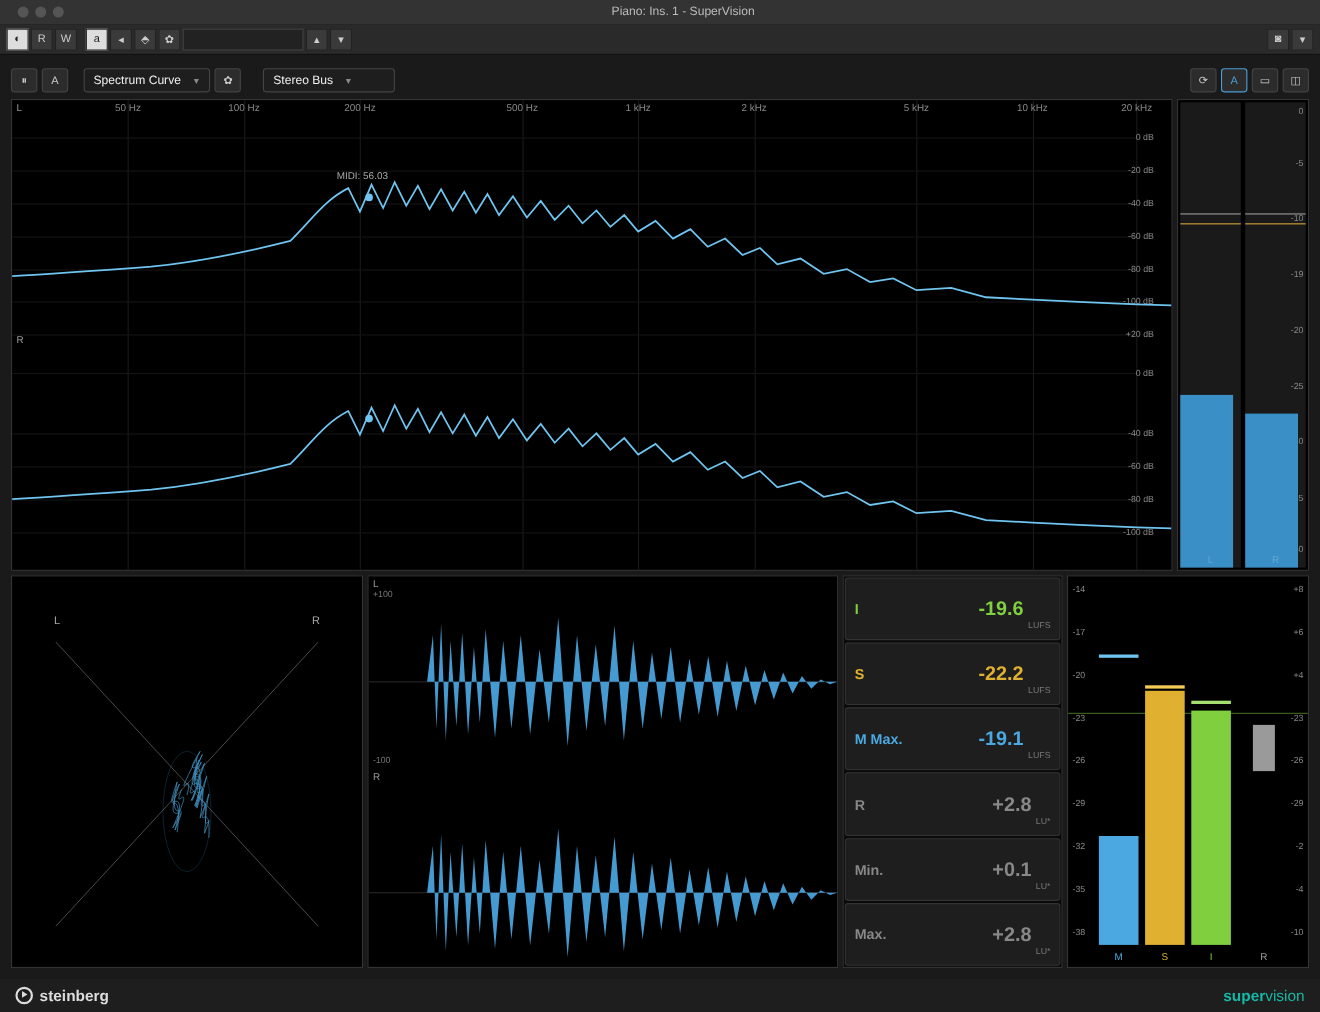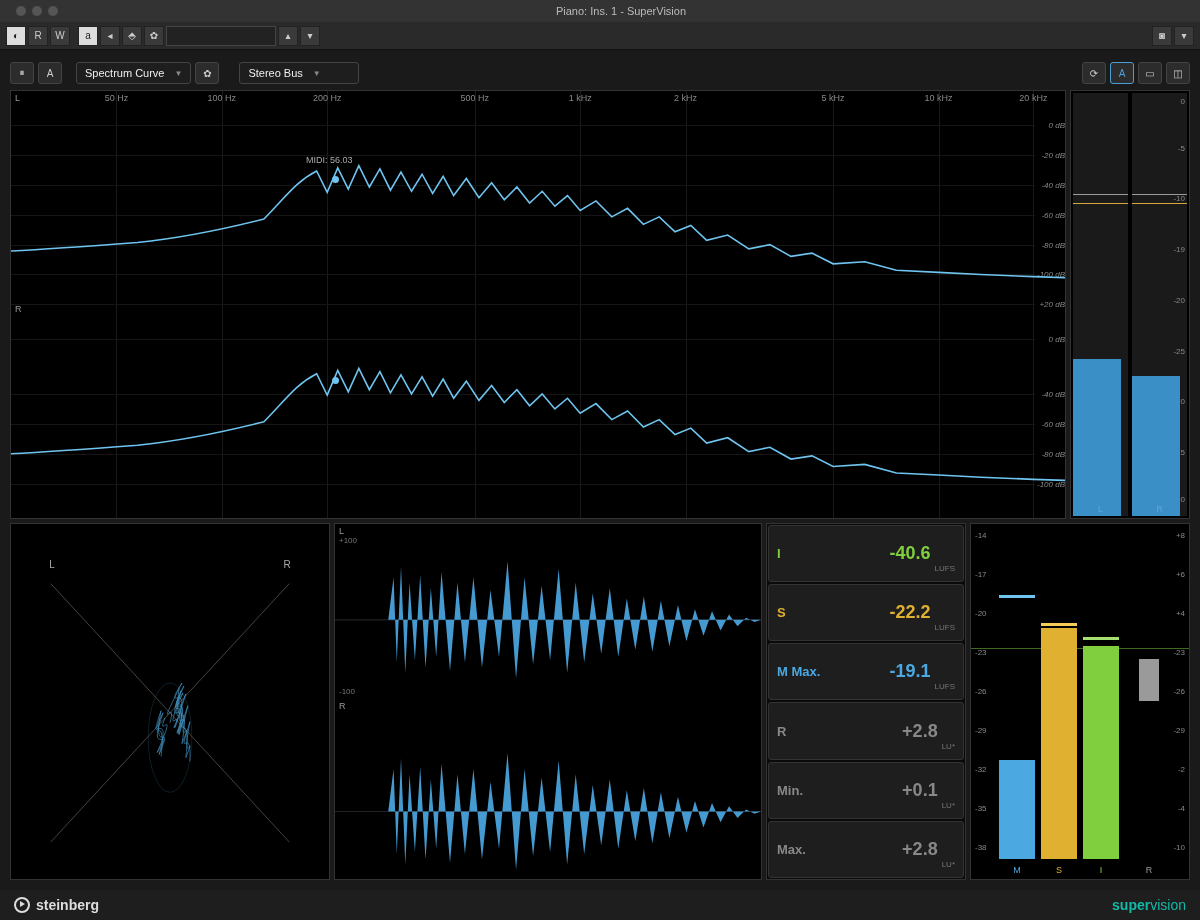--- a/index.html
+++ b/index.html
@@ -37,21 +37,21 @@
   .footer { height: 30px; background: #1e1e1e; display: flex; align-items: center; padding: 0 14px; }
   .brand { display: flex; align-items: center; gap: 6px; font-size: 14px; font-weight: bold; color: #ddd; }
   .ring { width: 16px; height: 16px; border: 2px solid #ddd; border-radius: 50%; position: relative; }
   .ring::after { content: ''; position: absolute; left: 4px; top: 2px; border-left: 5px solid #ddd; border-top: 3px solid transparent; border-bottom: 3px solid transparent; }
   .footer-right { margin-left: auto; font-size: 14px; color: #14b8a6; }
   .footer-right b { font-weight: bold; }
 
   .grid-line-v { position: absolute; top: 0; bottom: 0; width: 1px; background: #1a1a1a; }
   .grid-label-x { position: absolute; top: 2px; font-size: 9px; color: #888; transform: translateX(-50%); }
   .grid-line-h { position: absolute; left: 0; right: 30px; height: 1px; background: #151515; }
-  .grid-label-y { position: absolute; right: 0; font-size: 8px; color: #888; transform: translateY(-50%); font-style: italic; }
+  .grid-label-y { position: absolute; right: 16px; font-size: 8px; color: #888; transform: translateY(-50%); }
   .ch-label { position: absolute; left: 4px; font-size: 9px; color: #999; }
 
   .lr-meter .bar { position: absolute; bottom: 0; width: 48px; background: #3b8fc7; }
   .lr-meter .col { position: relative; flex: 1; margin: 2px; background: #1a1a1a; }
   .lr-meter .scale { position: absolute; right: 2px; font-size: 8px; color: #888; }
   .lr-meter .peak-line { position: absolute; left: 0; right: 0; height: 1px; background: #d4a83a; }
   .lr-meter .peak-g { position: absolute; left: 0; right: 0; height: 1px; background: #9a9a9a; }
   .lr-chlabel { position: absolute; bottom: 2px; left: 50%; transform: translateX(-50%); font-size: 9px; color: #5fa8d3; }
   .vectorscope svg { position: absolute; inset: 0; }
   .vec-label { position: absolute; font-size: 10px; color: #aaa; }
@@ -258,21 +258,21 @@
         <g fill="#459bd1">
           <path d="M50,90 L55,50 L58,130 L62,40 L66,140 L70,55 L75,128 L80,48 L85,135 L90,60 L95,125 L100,45 L108,138 L115,55 L122,130 L130,50 L138,135 L146,62 L154,125 L162,35 L170,145 L178,50 L186,132 L194,58 L202,128 L210,42 L218,140 L226,55 L234,130 L242,65 L250,122 L258,60 L266,125 L274,70 L282,118 L290,68 L298,120 L306,72 L314,115 L322,76 L330,110 L338,80 L346,105 L354,82 L362,100 L370,85 L378,96 L386,88 L394,92 L400,90 Z"></path>
           <path d="M50,270 L55,230 L58,310 L62,220 L66,320 L70,235 L75,308 L80,228 L85,315 L90,240 L95,305 L100,225 L108,318 L115,235 L122,310 L130,230 L138,315 L146,242 L154,305 L162,215 L170,325 L178,230 L186,312 L194,238 L202,308 L210,222 L218,320 L226,235 L234,310 L242,245 L250,302 L258,240 L266,305 L274,250 L282,298 L290,248 L298,300 L306,252 L314,295 L322,256 L330,290 L338,260 L346,285 L354,262 L362,280 L370,265 L378,276 L386,268 L394,272 L400,270 Z"></path>
         </g>
       </svg>
     </div>
 
     <div class="loudness">
       <div class="loud-row i-row">
         <span class="loud-label">I</span>
-        <span class="loud-val">-40.6</span>
+        <span class="loud-val">-19.6</span>
         <span class="loud-unit">LUFS</span>
       </div>
       <div class="loud-row s-row">
         <span class="loud-label">S</span>
         <span class="loud-val">-22.2</span>
         <span class="loud-unit">LUFS</span>
       </div>
       <div class="loud-row m-row">
         <span class="loud-label">M Max.</span>
         <span class="loud-val">-19.1</span>

